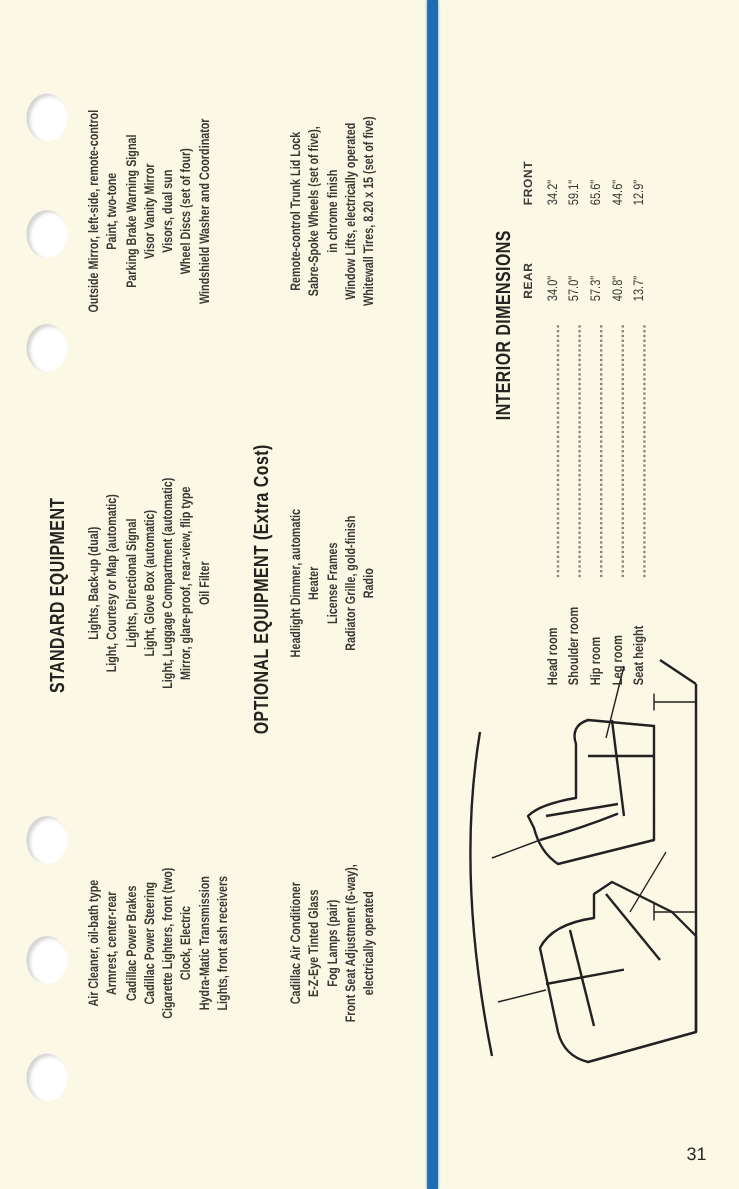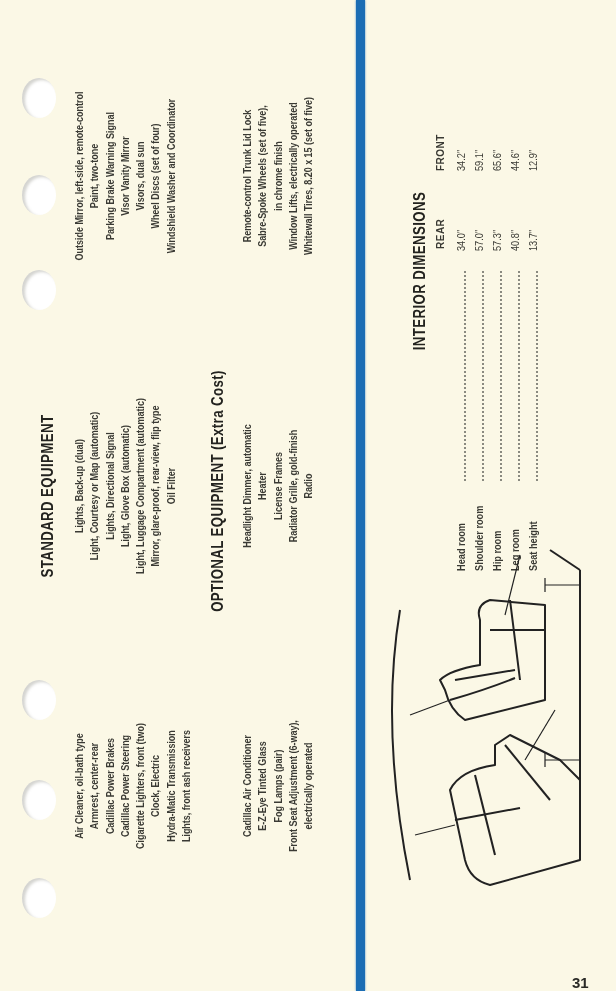--- a/index.html
+++ b/index.html
@@ -17,21 +17,21 @@
   .list { position:absolute; text-align:center; font-size:11.5px; line-height:15.3px; font-weight:bold;
           color:#3a3a34; }
   .list div { transform:scaleX(0.78); white-space:nowrap; }
   .dims { position:absolute; left:420px; top:455px; width:560px; font-size:11.5px; color:#3a3a34; }
   .dim-head { position:absolute; font-size:10px; font-weight:bold; letter-spacing:0.5px; }
   .dim-row { position:absolute; left:0; height:18px; width:560px; }
   .dim-label { position:absolute; left:0; font-weight:bold; transform:scaleX(0.8); transform-origin:left; white-space:nowrap; }
   .dim-dots { position:absolute; left:90px; width:210px; top:9px; border-bottom:2px dotted #8a8a80; }
   .dim-rear { position:absolute; left:320px; transform:scaleX(0.8); transform-origin:left; }
   .dim-front { position:absolute; left:400px; transform:scaleX(0.8); transform-origin:left; }
-  .page-num { position:absolute; left:572px; top:974px; font-size:15px; font-weight:bold; color:#2a2a26; }
+  .page-num { position:absolute; left:572px; top:954px; font-size:15px; font-weight:normal; color:#2a2a26; }
   svg.seats { position:absolute; left:370px; top:530px; }
 </style>
 </head>
 <body>
 
 <div class="hole" style="top:78px"></div>
 <div class="hole" style="top:175px"></div>
 <div class="hole" style="top:270px"></div>
 <div class="hole" style="top:680px"></div>
 <div class="hole" style="top:780px"></div>

